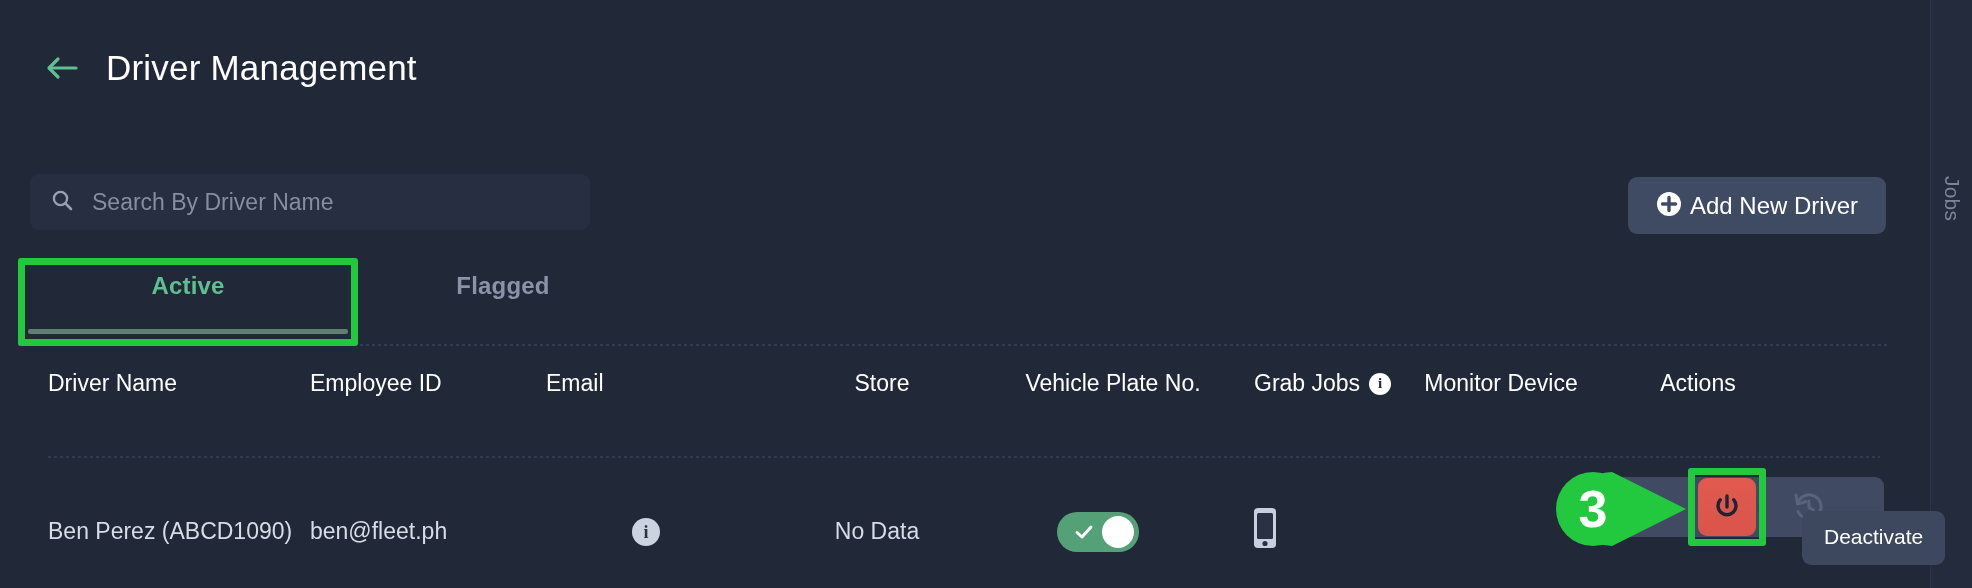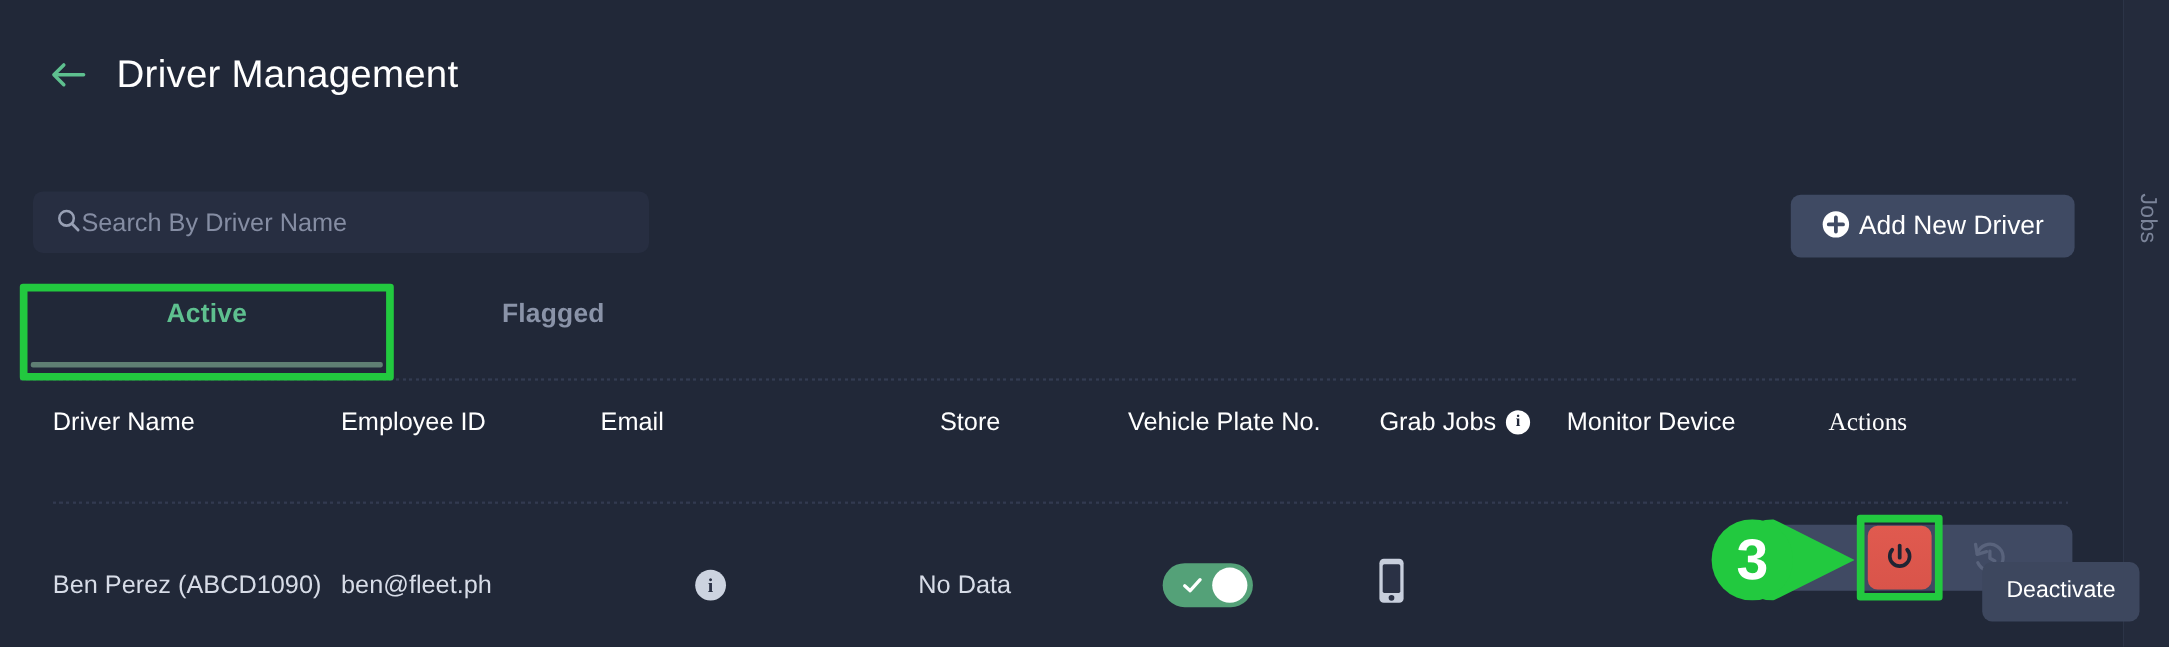--- a/index.html
+++ b/index.html
@@ -56,20 +56,21 @@
 
   
   .search-box {
     position: absolute;
     top: 174px; left: 30px;
     width: 560px; height: 56px;
     background: #272e41;
     border-radius: 9px;
     display: flex; align-items: center;
     padding: 0 20px;
+    gap: 18px;
   }
   .search-input {
     flex: 1;
     background: transparent;
     border: none; outline: none;
     font-family: "Liberation Sans", sans-serif;
     font-size: 23px;
     color: #e4e8f0;
   }
   .search-input::placeholder { color: #858da3; }
@@ -163,21 +164,21 @@
   }
   .th { color: #ffffff; font-weight: 400; }
   .td { color: #d7dce7; }
   .col-name   { width: 262px; }
   .col-empid  { width: 236px; }
   .col-email  { width: 246px; }
   .col-store  { width: 180px; text-align: center; }
   .col-plate  { width: 282px; text-align: center; }
   .col-grab   { width: 160px; }
   .col-mon    { width: 174px; text-align: center; }
-  .col-act    { width: 220px; text-align: center; font-family: Liberation Serif, serif; }
+  .col-act    { width: 220px; text-align: center; }
   .col-store.td, .col-grab.td, .col-mon.td, .col-act.td {
     display: flex; align-items: center; justify-content: center;
   }
 
   .grab-head-inner { display: inline-flex; align-items: center; gap: 9px; }
   .info-dot-sm {
     width: 22px; height: 22px; border-radius: 50%;
     background: #ffffff; color: #21283a;
     font-size: 15px; font-weight: bold;
     display: inline-flex; align-items: center; justify-content: center;

